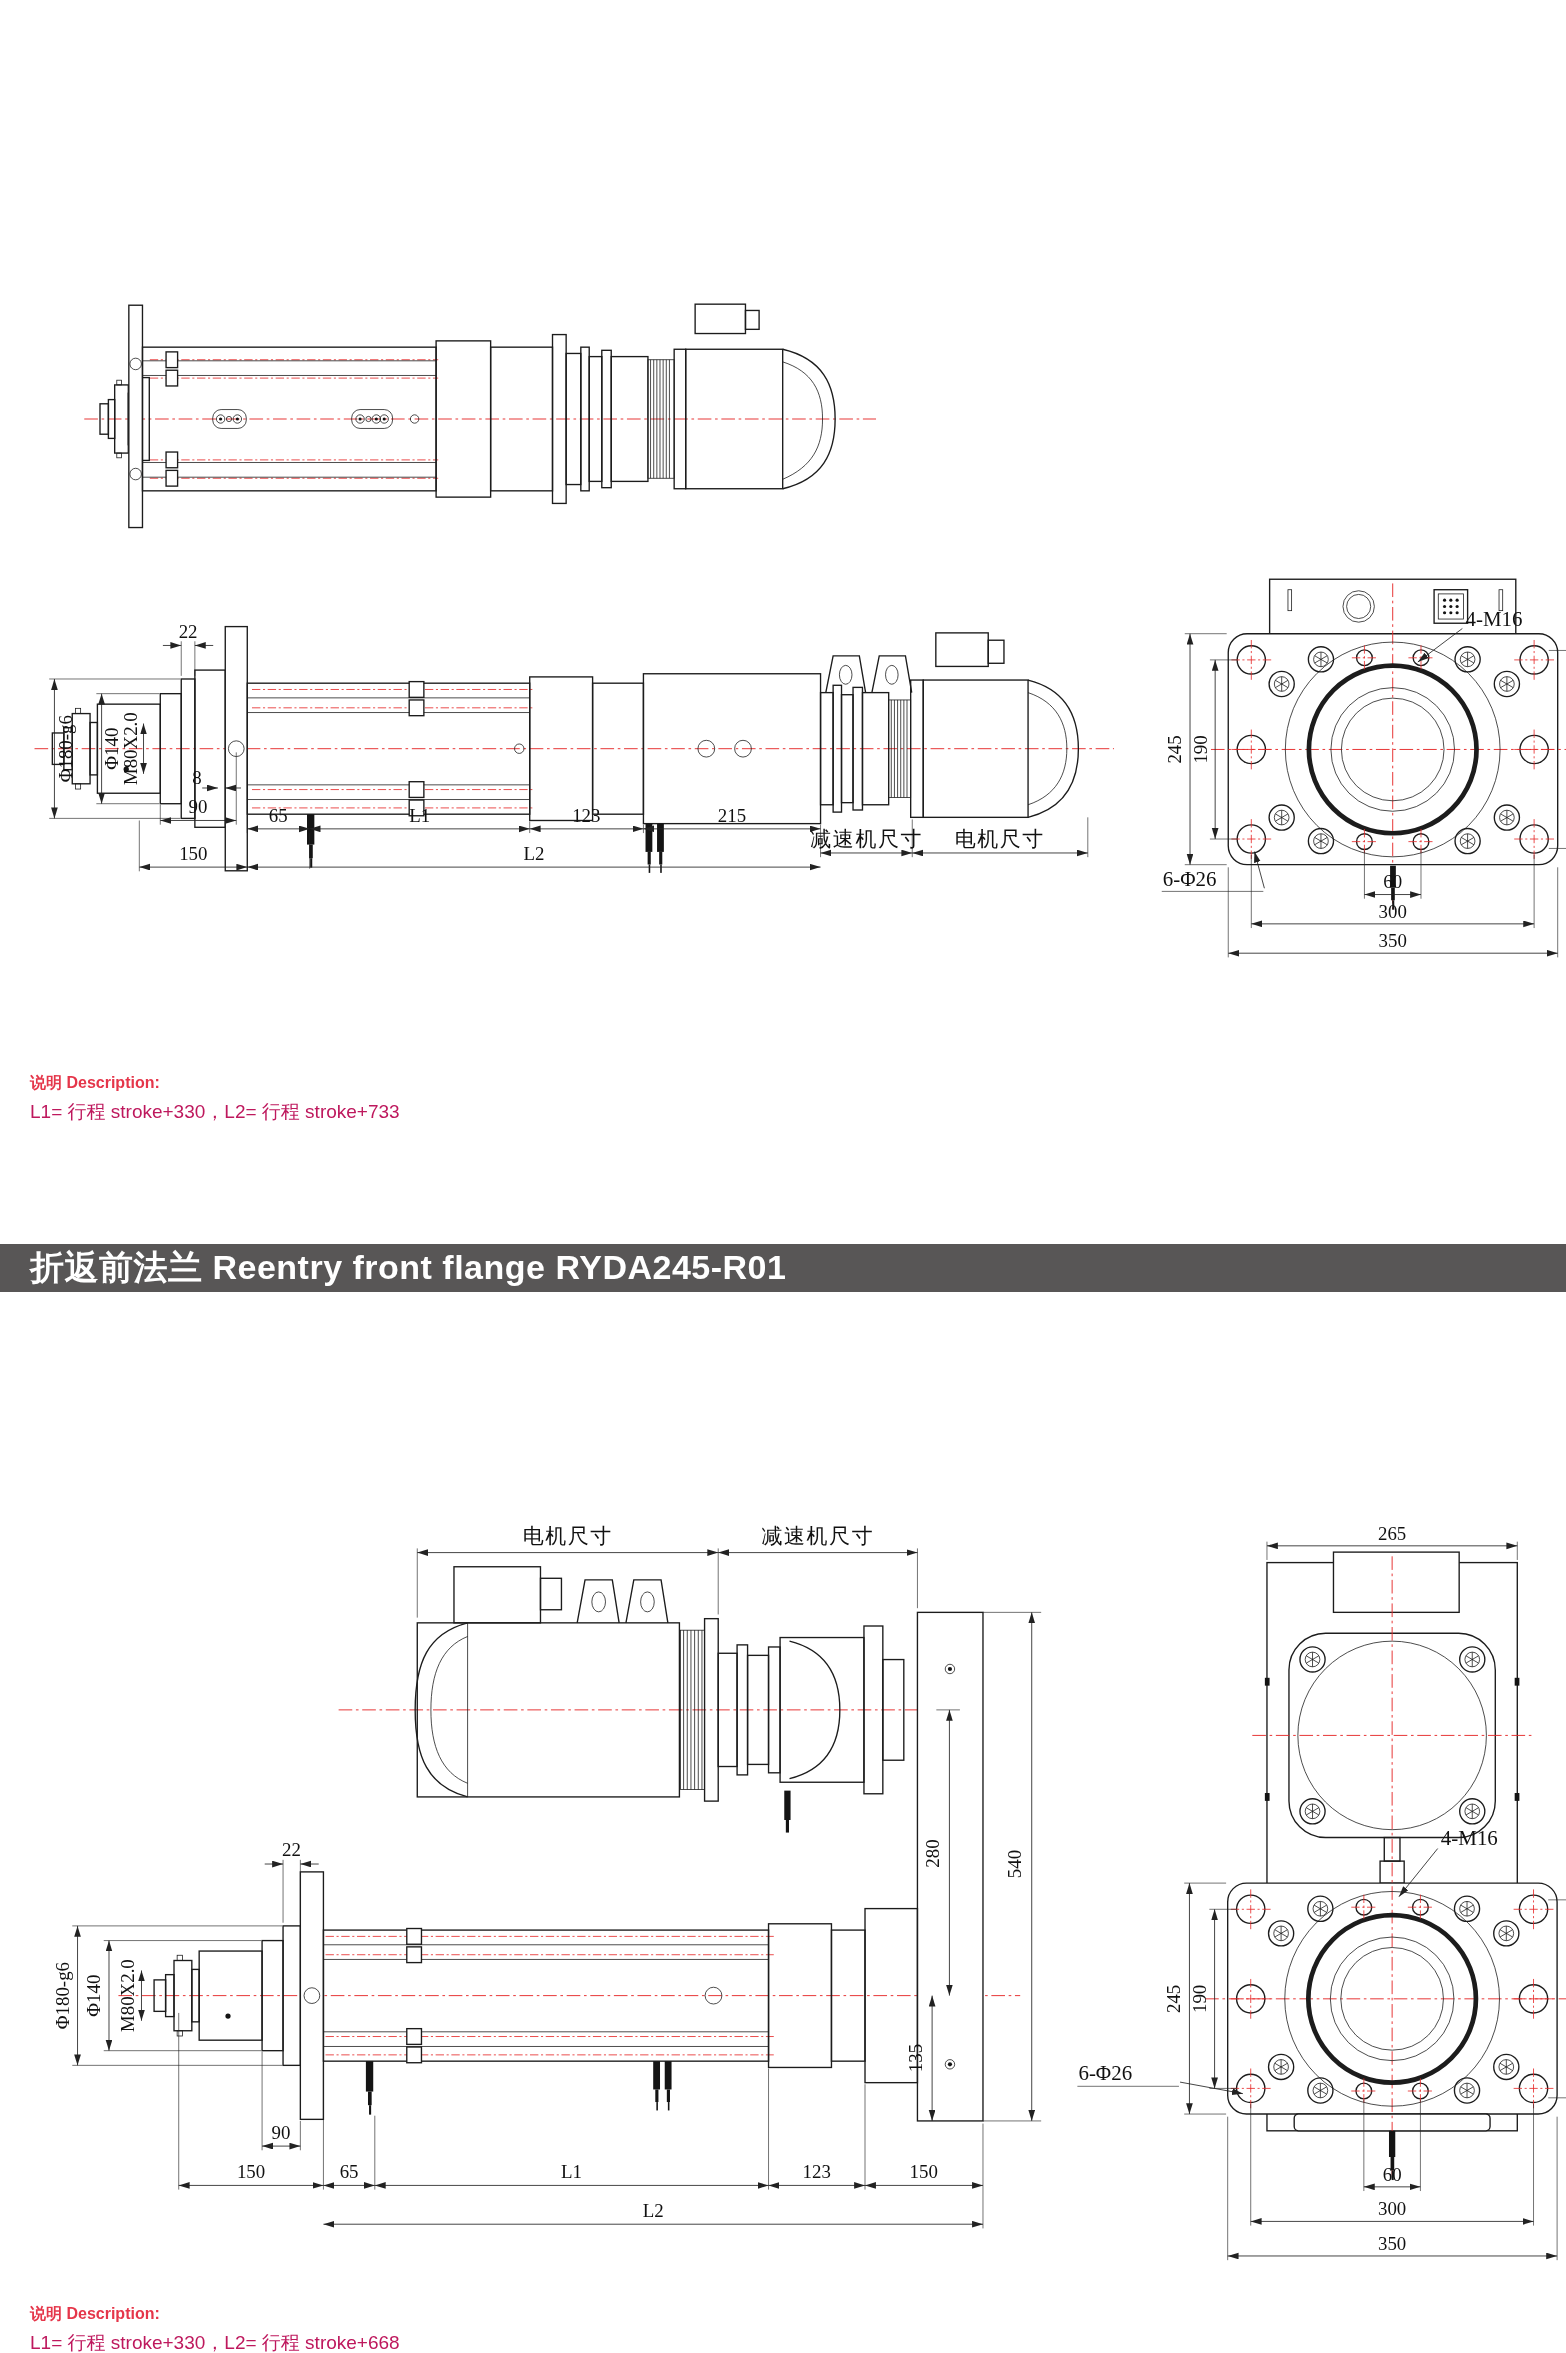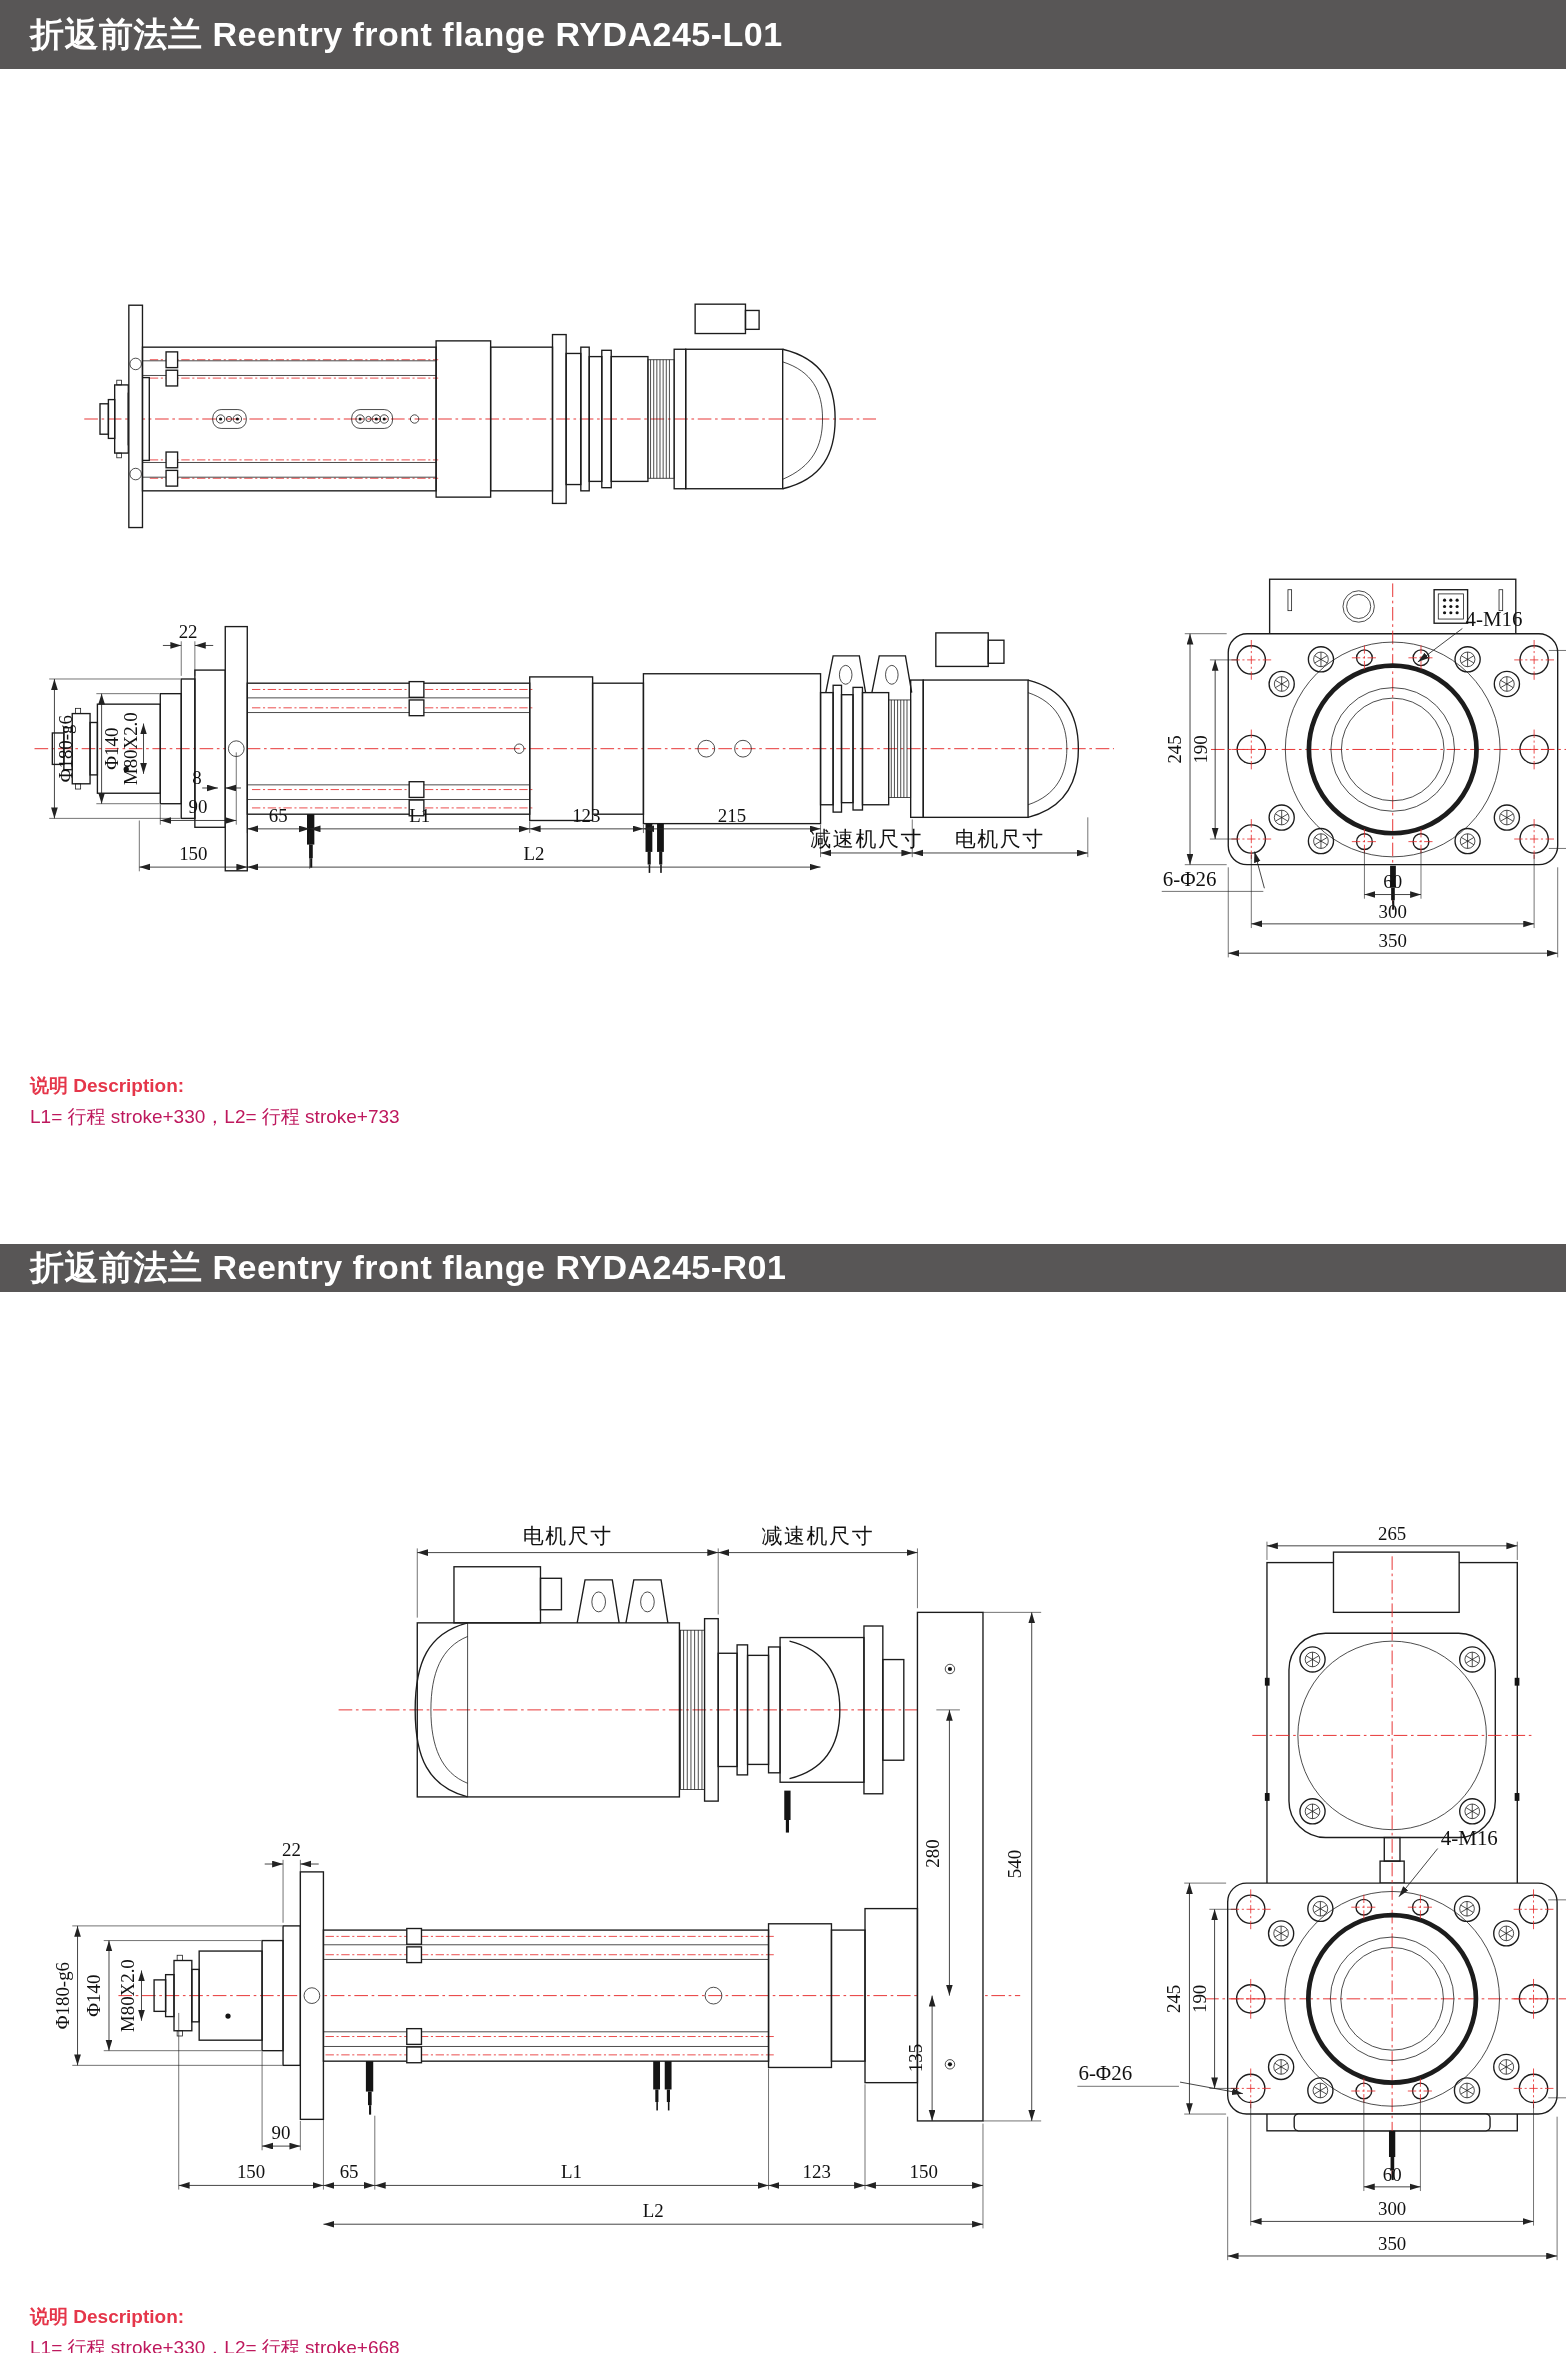--- a/index.html
+++ b/index.html
@@ -3,43 +3,40 @@
 <meta charset="utf-8">
 <style>
   html,body{margin:0;padding:0;background:#fff;}
   .page{position:relative;width:1567px;height:2354px;background:#ffffff;overflow:hidden;
         font-family:"Liberation Sans",sans-serif;}
   .hdr{position:absolute;left:0;width:1567px;background:#585656;color:#fff;
        display:flex;align-items:center;}
   .hdr h1{margin:0;padding-left:30px;font-size:34px;font-weight:bold;letter-spacing:0.5px;
           font-family:"Liberation Sans",sans-serif;}
   .desc{position:absolute;left:30px;}
-  .desc .dh{color:#e5364a;font-size:19px;font-weight:bold;margin:0 0 5.2px 0;}
+  .desc .dh{color:#e5364a;font-size:16px;font-weight:bold;margin:0 0 5.2px 0;}
   .desc .db{color:#be185d;font-size:19px;font-weight:normal;margin:0;}
   svg{position:absolute;overflow:visible;}
   svg .ln{fill:none;stroke:#1c1c1c;stroke-width:2.6;}
   svg .lnw{fill:#ffffff;stroke:#1c1c1c;stroke-width:2.6;}
   svg .tn{fill:none;stroke:#1c1c1c;stroke-width:1.5;}
   svg .blk{fill:#141414;stroke:none;}
   svg .red{fill:none;stroke:#e62b2b;stroke-width:1.8;stroke-dasharray:26 7 5 7;}
   svg .redt{fill:none;stroke:#e62b2b;stroke-width:1.6;stroke-dasharray:16 5 4 5;}
   svg .dm{fill:none;stroke:#222;stroke-width:1.6;}
   svg .ext{fill:none;stroke:#222;stroke-width:1.2;}
   svg text.dim{font-family:"Liberation Serif","DejaVu Serif",serif;font-size:36px;fill:#111;text-anchor:middle;}
   svg text.dimL{font-family:"Liberation Serif","DejaVu Serif",serif;font-size:36px;fill:#111;text-anchor:start;}
   svg text.cjk{font-family:"Liberation Sans","DejaVu Sans",sans-serif;font-size:40px;fill:#111;text-anchor:middle;letter-spacing:3px;}
 </style>
 </head>
 <body>
 
 <div class="page">
 
-  <div class="hdr" style="top:0;height:69px;">
-    <h1>折返前法兰 Reentry front flange RYDA245-L01</h1>
-  </div>
 
   <svg style="left:100px;top:301px;" width="797" height="236" viewBox="0 0 1520 450">
     <g>
       <line class="red" x1="-30" y1="225" x2="1480" y2="225"></line>
       <line class="redt" x1="95" y1="112" x2="645" y2="112"></line>
       <line class="redt" x1="95" y1="147" x2="645" y2="147"></line>
       <line class="redt" x1="95" y1="303" x2="645" y2="303"></line>
       <line class="redt" x1="95" y1="338" x2="645" y2="338"></line>
     </g>
     <g>

